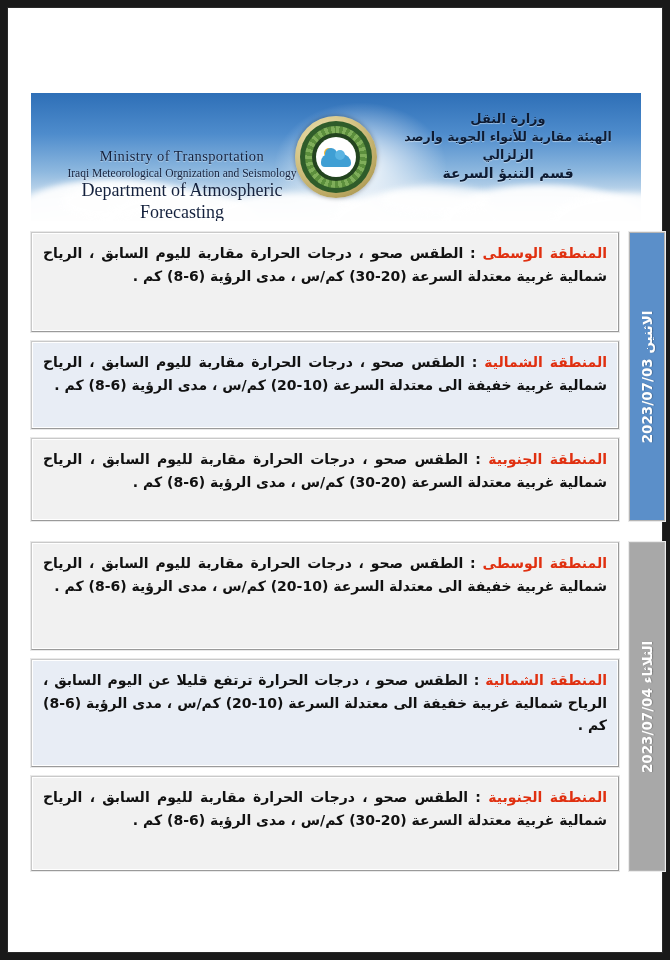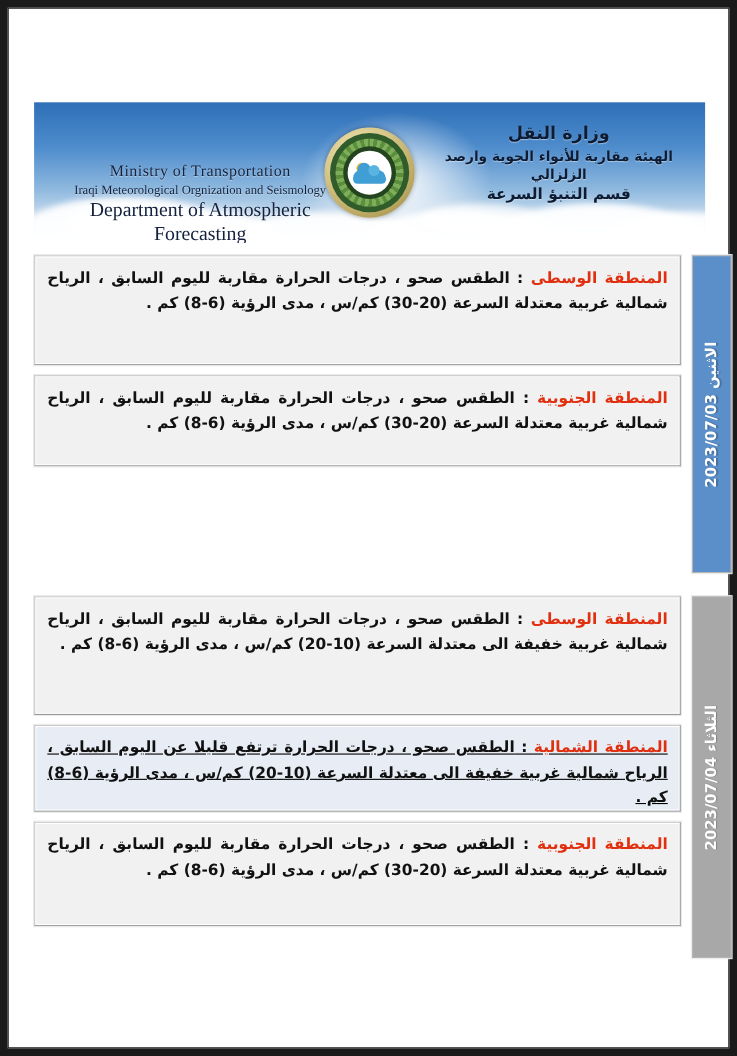--- a/index.html
+++ b/index.html
@@ -78,21 +78,21 @@
     right: 18px;
     top: 17px;
     width: 230px;
     text-align: center;
     direction: rtl;
     color: #0d1b33;
     font-weight: bold;
     line-height: 1.42;
     text-shadow: 0 1px 1px rgba(255,255,255,0.45);
   }
-  .banner-ar .a1 { font-size: 16px; letter-spacing: 1px; }
+  .banner-ar .a1 { font-size: 13px; letter-spacing: 1px; }
   .banner-ar .a2 { font-size: 12.5px; }
   .banner-ar .a3 { font-size: 14px; }
 
   
   .emblem {
     position: absolute;
     left: 50%;
     top: 50%;
     transform: translate(-50%, -50%);
     width: 82px;
@@ -254,34 +254,37 @@
       <div class="a3">قسم التنبؤ السرعة</div>
     </div>
   </div>
 
   <div id="days-root">
       <div class="day-section" style="top: 224px; height: 298px;">
         <div class="day-body">
           <div class="forecast-box" style="height: 100px;">
             <div class="forecast-text"><span class="region-label">المنطقة الوسطى</span><span> : </span><span>الطقس صحو ، درجات الحرارة مقاربة لليوم السابق ، الرياح شمالية غربية معتدلة السرعة (20-30) كم/س ، مدى الرؤية (6-8) كم .</span></div>
           </div>
+          <div class="forecast-box tint" style="height: 88px;">
+            <div class="forecast-text"><span class="region-label">المنطقة الشمالية</span><span> : </span><span>الطقس صحو ، درجات الحرارة مقاربة لليوم السابق ، الرياح شمالية غربية خفيفة الى معتدلة السرعة (10-20) كم/س ، مدى الرؤية (6-8) كم .</span></div>
+          </div>
           <div class="forecast-box" style="height: 83px;">
             <div class="forecast-text"><span class="region-label">المنطقة الجنوبية</span><span> : </span><span>الطقس صحو ، درجات الحرارة مقاربة لليوم السابق ، الرياح شمالية غربية معتدلة السرعة (20-30) كم/س ، مدى الرؤية (6-8) كم .</span></div>
           </div>
         </div>
         <div class="date-tab tab-blue" style="height: 289px; background: rgb(91, 143, 201);">
           <div class="date-text">الاثنين 2023/07/03</div>
         </div>
       </div>
       <div class="day-section" style="top: 534px; height: 338px;">
         <div class="day-body">
           <div class="forecast-box" style="height: 108px;">
             <div class="forecast-text"><span class="region-label">المنطقة الوسطى</span><span> : </span><span>الطقس صحو ، درجات الحرارة مقاربة لليوم السابق ، الرياح شمالية غربية خفيفة الى معتدلة السرعة (10-20) كم/س ، مدى الرؤية (6-8) كم .</span></div>
           </div>
-          <div class="forecast-box tint" style="height: 79px; text-decoration: underline;">
+          <div class="forecast-box tint" style="height: 108px;">
             <div class="forecast-text"><span class="region-label">المنطقة الشمالية</span><span> : </span><span>الطقس صحو ، درجات الحرارة ترتفع قليلا عن اليوم السابق ، الرياح شمالية غربية خفيفة الى معتدلة السرعة (10-20) كم/س ، مدى الرؤية (6-8) كم .</span></div>
           </div>
           <div class="forecast-box" style="height: 95px;">
             <div class="forecast-text"><span class="region-label">المنطقة الجنوبية</span><span> : </span><span>الطقس صحو ، درجات الحرارة مقاربة لليوم السابق ، الرياح شمالية غربية معتدلة السرعة (20-30) كم/س ، مدى الرؤية (6-8) كم .</span></div>
           </div>
         </div>
         <div class="date-tab tab-gray" style="height: 329px; background: rgb(168, 168, 168);">
           <div class="date-text">الثلاثاء 2023/07/04</div>
         </div>
       </div>

